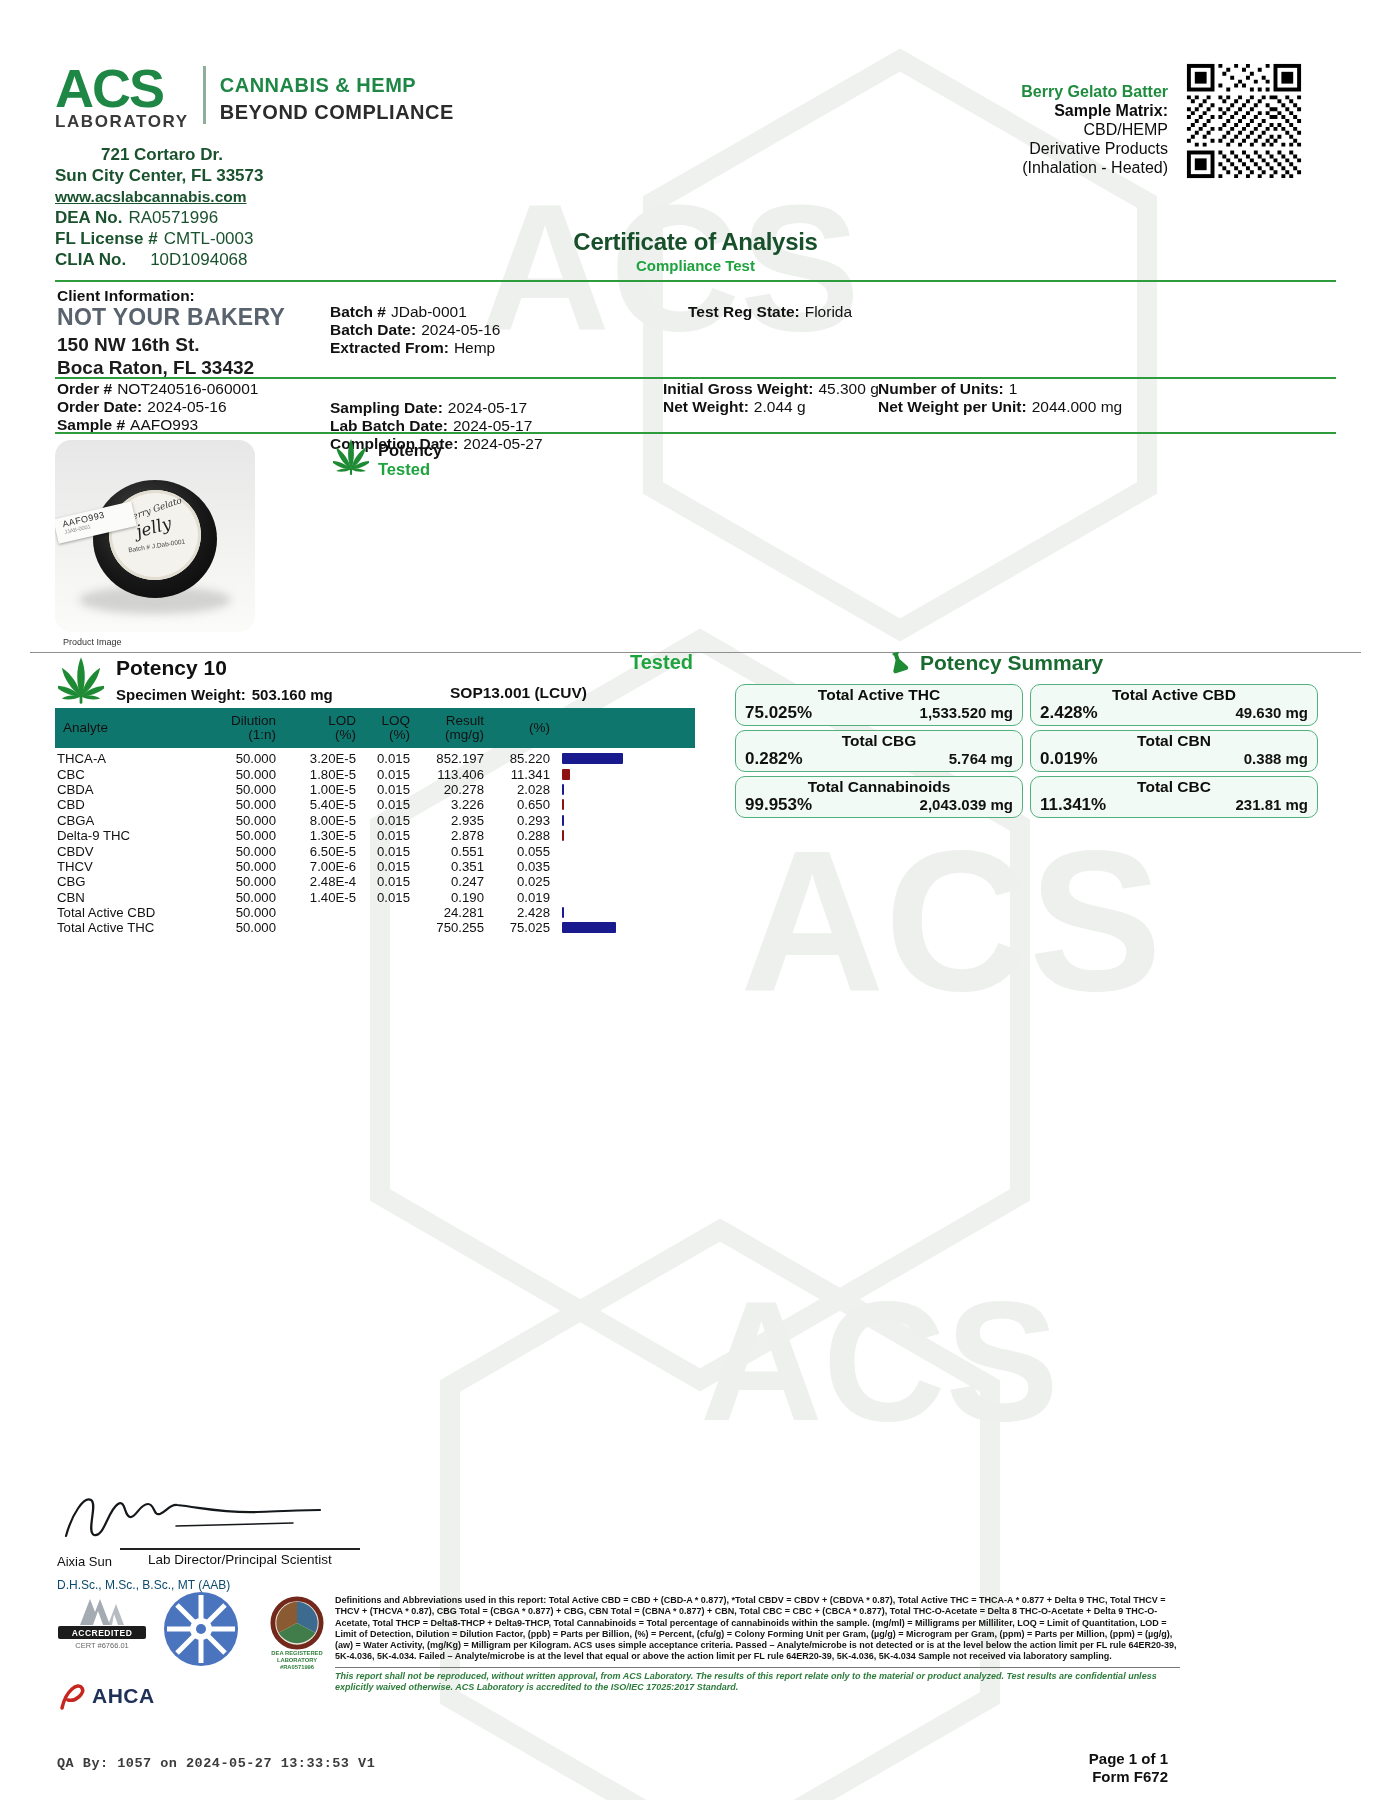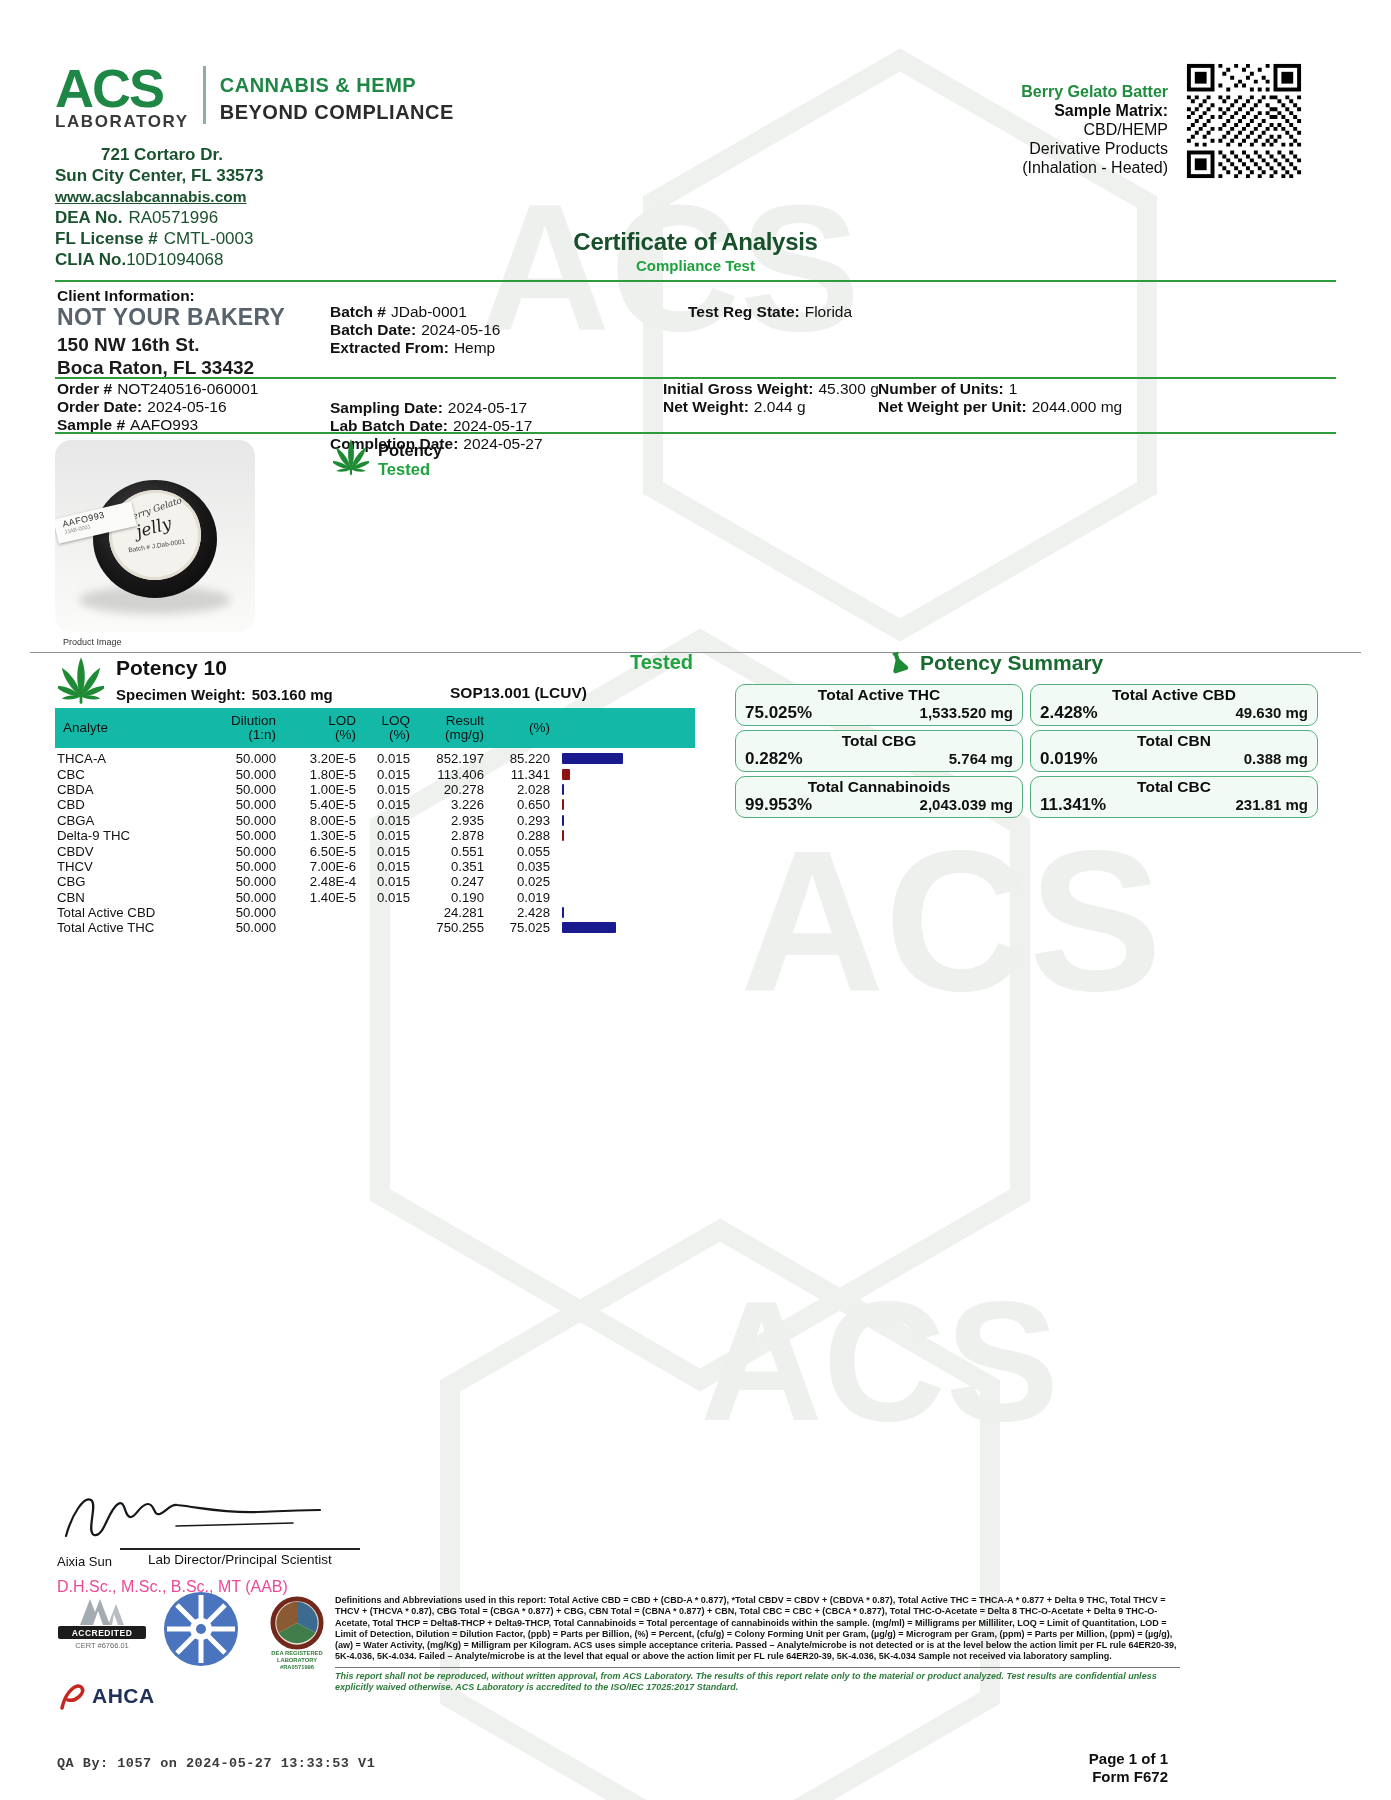--- a/index.html
+++ b/index.html
@@ -53,21 +53,21 @@
   .pb-label{font-size:16.5px;font-weight:700;color:#101010;line-height:18px;}
   .pb-tested{font-size:16.5px;font-weight:700;color:#1fa33e;line-height:18px;}
   
   .sec-title{font-size:21px;font-weight:800;color:#101010;}
   .spec{font-size:15px;font-weight:700;color:#101010;}
   .tested-big{font-size:20px;font-weight:800;color:#1fa33e;text-align:right;}
   .sop{font-size:15.5px;font-weight:700;color:#101010;}
   
   .ptable{left:55px;top:708px;width:640px;}
   .thead{display:grid;grid-template-columns:173px 48px 80px 54px 74px 66px 1fr;height:40px;
-         background:#14b8a6;font-size:13.5px;line-height:14.5px;}
+         background:#0f766e;font-size:13.5px;line-height:14.5px;}
   .th{display:flex;flex-direction:column;justify-content:center;align-items:flex-end;text-align:right;}
   .th.first{align-items:flex-start;padding-left:8px;text-align:left;}
   .tbody{margin-top:3px;}
   .trw{display:grid;grid-template-columns:173px 48px 80px 54px 74px 66px 1fr;height:15.4px;
        align-items:center;font-size:13.2px;}
   .trw div{text-align:right;white-space:nowrap;}
   .trw .c1{text-align:left;padding-left:2px;}
   .bar{height:11px;margin-left:12px;display:block;border-radius:1px;}
   .barcell{display:flex;align-items:center;}
   
@@ -77,21 +77,21 @@
         box-sizing:border-box;padding:1px 9px 2px;}
   .card .ct{text-align:center;font-weight:700;font-size:15.5px;line-height:18px;color:#0d0d0d;}
   .card .cv{display:flex;justify-content:space-between;align-items:baseline;line-height:17px;}
   .card .pct{font-weight:700;font-size:17px;}
   .card .mg{font-weight:700;font-size:15px;}
   .card.span1{grid-column:1;}
   
   .sigline{left:120px;top:1548px;width:240px;height:2px;background:#222;}
   .signame{font-size:13px;color:#101010;}
   .sigrole{font-size:13.5px;color:#101010;}
-  .sigcred{font-size:16px;color:#ec4899;}
+  .sigcred{font-size:12px;color:#0c4a6e;}
   .accred-bar{background:#1c1c1c;color:#fff;font-size:8.5px;font-weight:700;border-radius:2px;
               padding:1.5px 0;letter-spacing:.5px;text-align:center;}
   .cert{font-size:7.5px;color:#666;margin-top:2px;text-align:center;}
   .dea-badge-txt{font-size:5.8px;font-weight:700;color:#2f7d3a;text-align:center;line-height:7px;}
   .ahca-txt{font-size:21px;font-weight:800;color:#203159;letter-spacing:.5px;}
   
   .legal{left:335px;top:1595px;width:845px;}
   .defs-txt{font-size:9px;font-weight:700;line-height:11.3px;color:#141414;text-align:left;}
   .discl{border-top:1px solid #777;margin-top:4px;padding-top:3px;font-size:9px;font-weight:700;
          font-style:italic;color:#2e7c3c;line-height:11.4px;}
@@ -144,21 +144,21 @@
         <div class="tag1">CANNABIS &amp; HEMP</div>
         <div class="tag2">BEYOND COMPLIANCE</div>
       </div>
     </div>
 
     <div class="abs addr" style="left:55px;top:144px;margin-left:46px;">721 Cortaro Dr.</div>
     <div class="abs addr" style="left:55px;top:165px;">Sun City Center, FL 33573</div>
     <div class="abs weblink" style="left:55px;top:187px;">www.acslabcannabis.com</div>
     <div class="abs lic nw" style="left:55px;top:207px;"><span class="b">DEA No.</span><span style="margin-left:6px">RA0571996</span></div>
     <div class="abs lic nw" style="left:55px;top:228px;"><span class="b">FL License #</span><span style="margin-left:6px">CMTL-0003</span></div>
-    <div class="abs lic nw" style="left:55px;top:249px;"><span class="b">CLIA No.</span><span style="margin-left:0">10D1094068</span></div>
+    <div class="abs lic nw" style="left:55px;top:249px;"><span class="b">CLIA No.</span><span style="margin-left:24px">10D1094068</span></div>
 
     <div class="abs prod-blk" style="left:868px;top:82px;">
       <div class="prod-name">Berry Gelato Batter</div>
       <div class="b">Sample Matrix:</div>
       <div>CBD/HEMP</div>
       <div>Derivative Products</div>
       <div>(Inhalation - Heated)</div>
     </div>
 
     <svg class="abs" style="left:1183px;top:60px;" width="122" height="122" viewBox="-1 -1 31 31">

